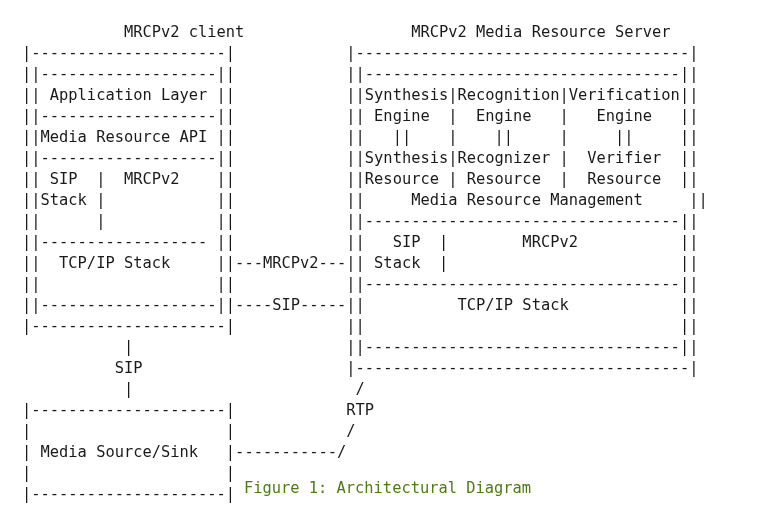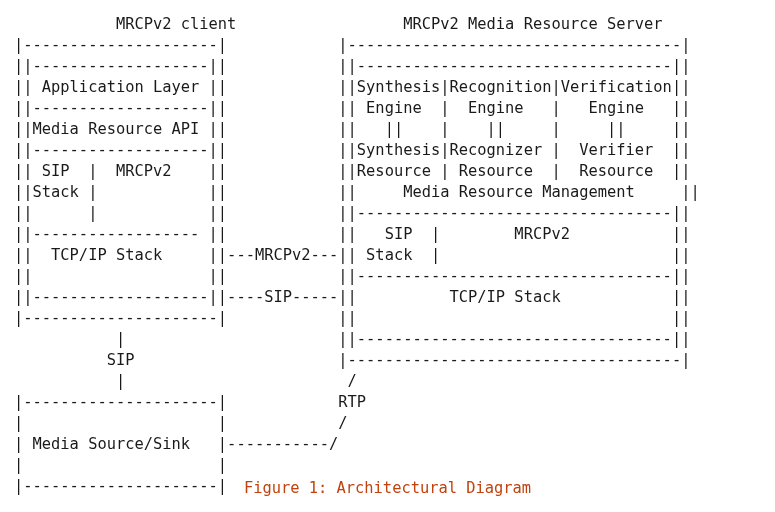--- a/index.html
+++ b/index.html
@@ -19,21 +19,21 @@
     position: relative;
     width: 775px;
     height: 512px;
     background: #ffffff;
   }
   
   #ascii-art {
     position: absolute;
     left: 10px;
     top: 10px;
-    margin: 4px;
+    margin: 12px;
     padding: 0;
     white-space: pre;
     font-family: "DejaVu Sans Mono", "Liberation Mono", monospace;
     font-size: 15.4px;
     line-height: 21px;
     letter-spacing: 0px;
     color: #1a1a1a;
     -webkit-font-smoothing: antialiased;
   }
   #figure-caption {
@@ -71,15 +71,15 @@
 |---------------------|            ||                                  ||
            |                       ||----------------------------------||
           SIP                      |------------------------------------|
            |                        /
 |---------------------|            RTP
 |                     |            /
 | Media Source/Sink   |-----------/
 |                     |
 |---------------------|</pre>
 
-  <div id="figure-caption" style="color: #c2410c;">Figure 1: Architectural Diagram</div>
+  <div id="figure-caption" style="color: #4d7c0f;">Figure 1: Architectural Diagram</div>
 
 </div>
 
 </body></html>

